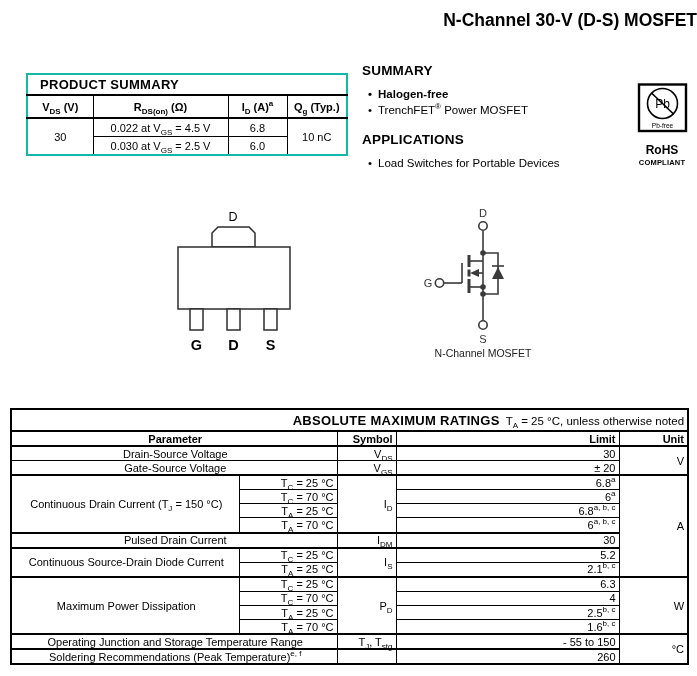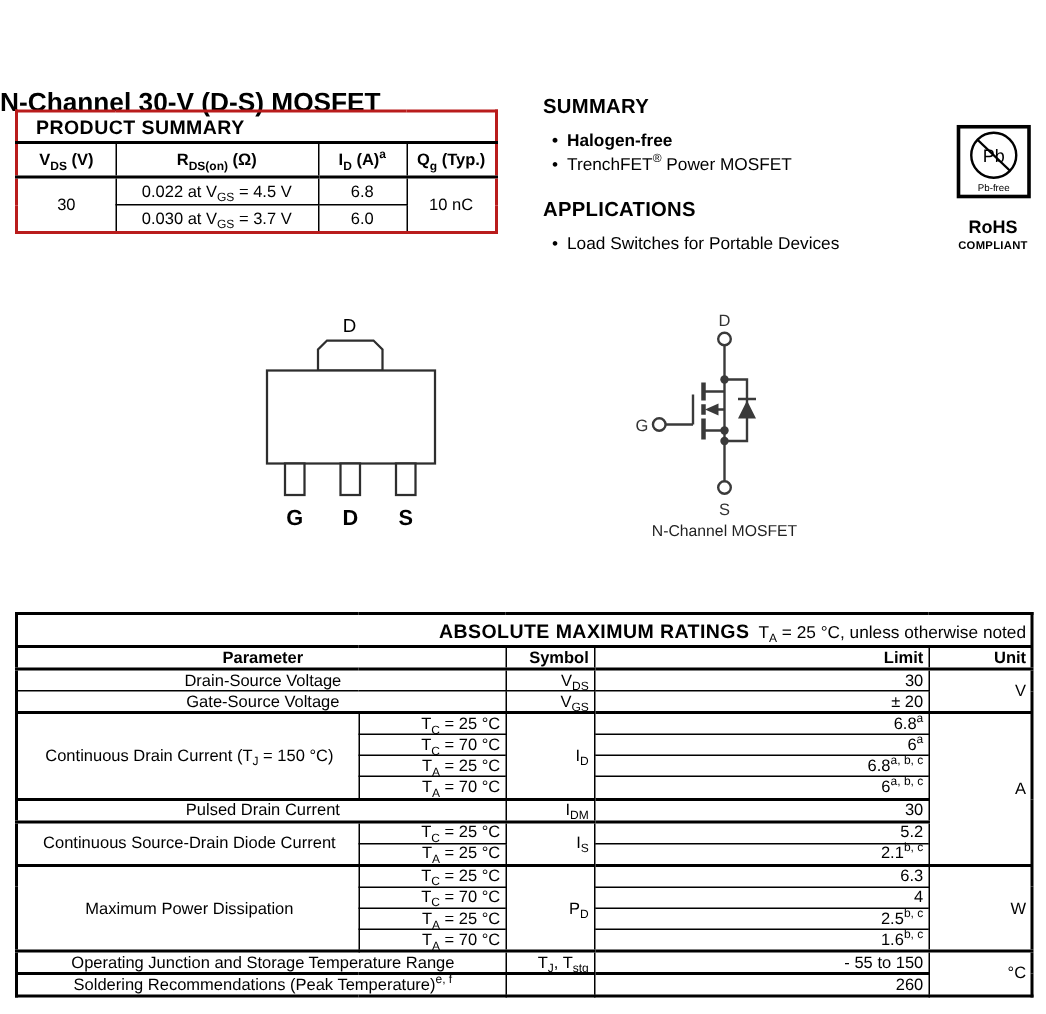--- a/index.html
+++ b/index.html
@@ -1,23 +1,23 @@
 <!DOCTYPE html>
 <html><head>
 <meta charset="utf-8">
 <style>
   html,body{margin:0;padding:0;background:#fff;}
   body{width:697px;height:676px;position:relative;font-family:"Liberation Sans",sans-serif;color:#000;overflow:hidden;}
   .abs{position:absolute;}
 
   
-  .page-title{top:10px;left:0;width:697px;text-align:left;font-size:17.5px;font-weight:bold;margin-top:48px;}
-
-  
-  table.ps{border-collapse:collapse;table-layout:fixed;border:2px solid #b91c1c;}
+  .page-title{top:10px;left:0;width:697px;text-align:right;font-size:17.5px;font-weight:bold;}
+
+  
+  table.ps{border-collapse:collapse;table-layout:fixed;border:2px solid #14b8a6;margin-left:16px;}
   .ps td{border:1px solid #000;font-size:11px;text-align:center;padding:0 2px;}
   .ps tr.ps-title td{border-bottom:2px solid #000;text-align:left;padding-left:12px;font-weight:bold;font-size:13px;height:19px;letter-spacing:.3px;}
   .ps tr.ps-head td{font-weight:bold;height:21px;border-bottom:2px solid #000;}
   .ps tr.ps-row td{height:17px;}
 
   sub{font-size:8px;line-height:0;}
   sup{font-size:8px;line-height:0;}
 
   
   .right-col{top:63px;left:362px;width:265px;}
@@ -66,21 +66,21 @@
     <td><span>I</span><sub>D</sub><span> (A)</span><sup>a</sup></td>
     <td><span>Q</span><sub>g</sub><span> (Typ.)</span></td>
   </tr>
   <tr class="ps-row">
     <td rowspan="2">30</td>
     <td><span>0.022 at V</span><sub>GS</sub><span> = 4.5 V</span></td>
     <td>6.8</td>
     <td rowspan="2">10 nC</td>
   </tr>
   <tr class="ps-row">
-    <td><span>0.030 at V</span><sub>GS</sub><span> = 3.7 V</span></td>
+    <td><span>0.030 at V</span><sub>GS</sub><span> = 2.5 V</span></td>
     <td>6.0</td>
   </tr>
   </tbody>
 </table>
 
 <div class="abs right-col">
   <div class="sec-head">SUMMARY</div>
   <div class="blist">
     <div class="bitem bold">
         <span class="bullet">•</span>

